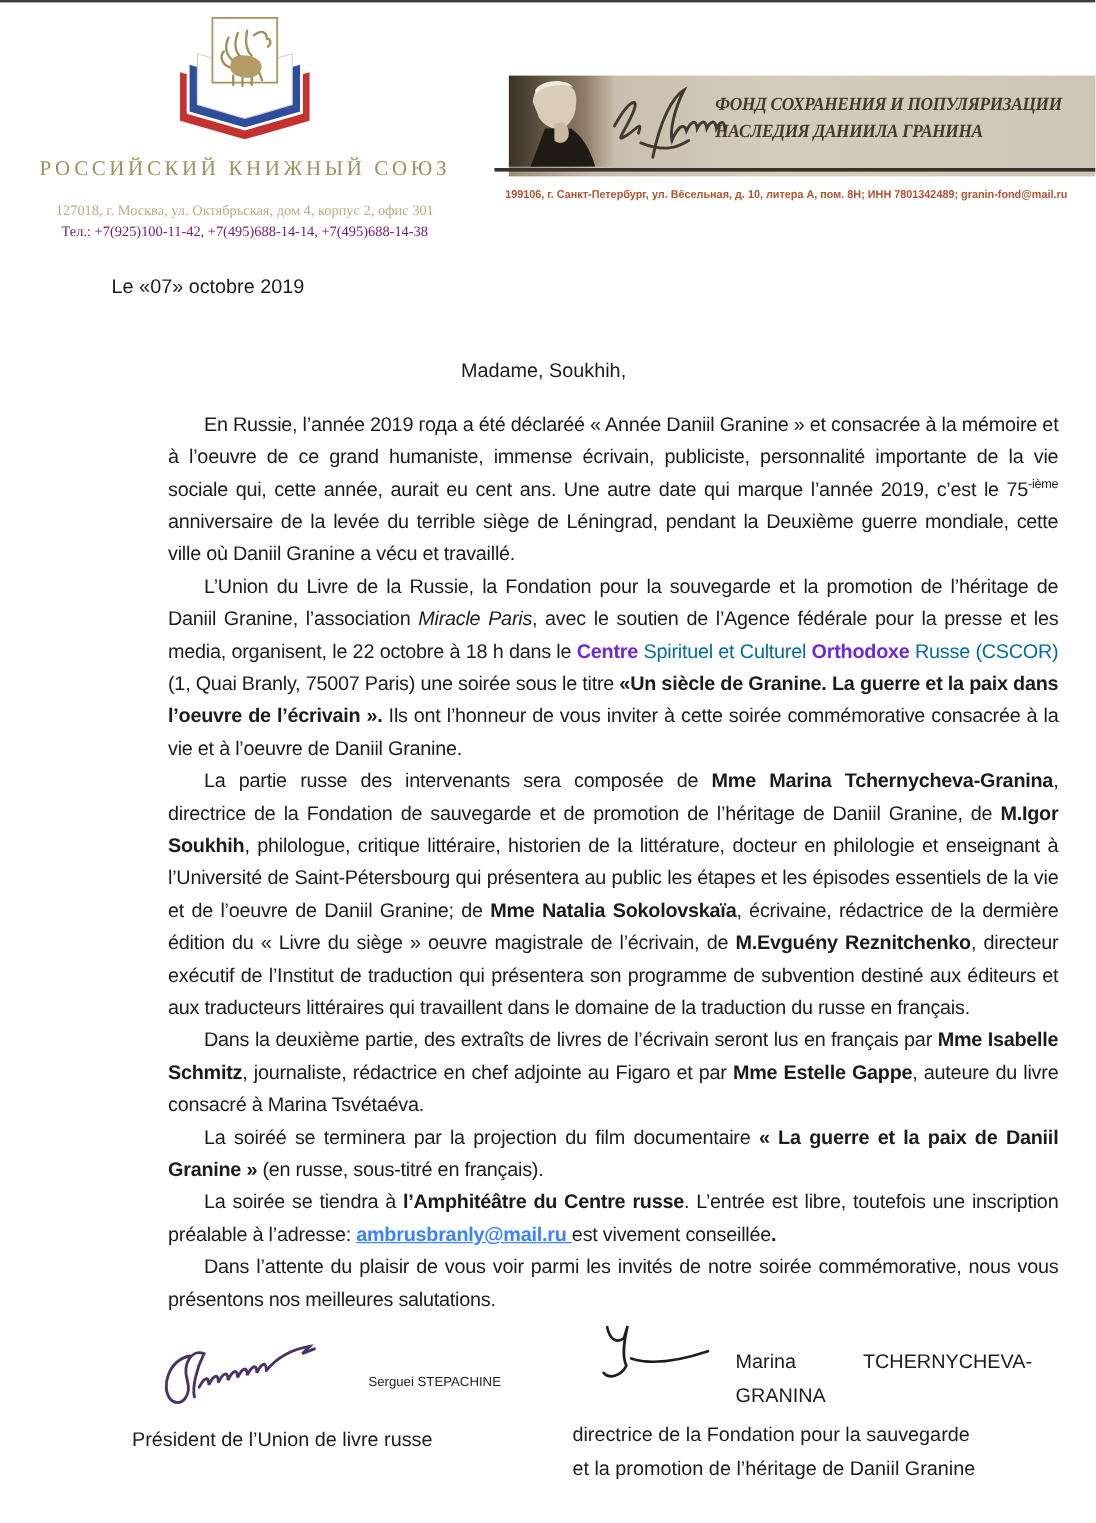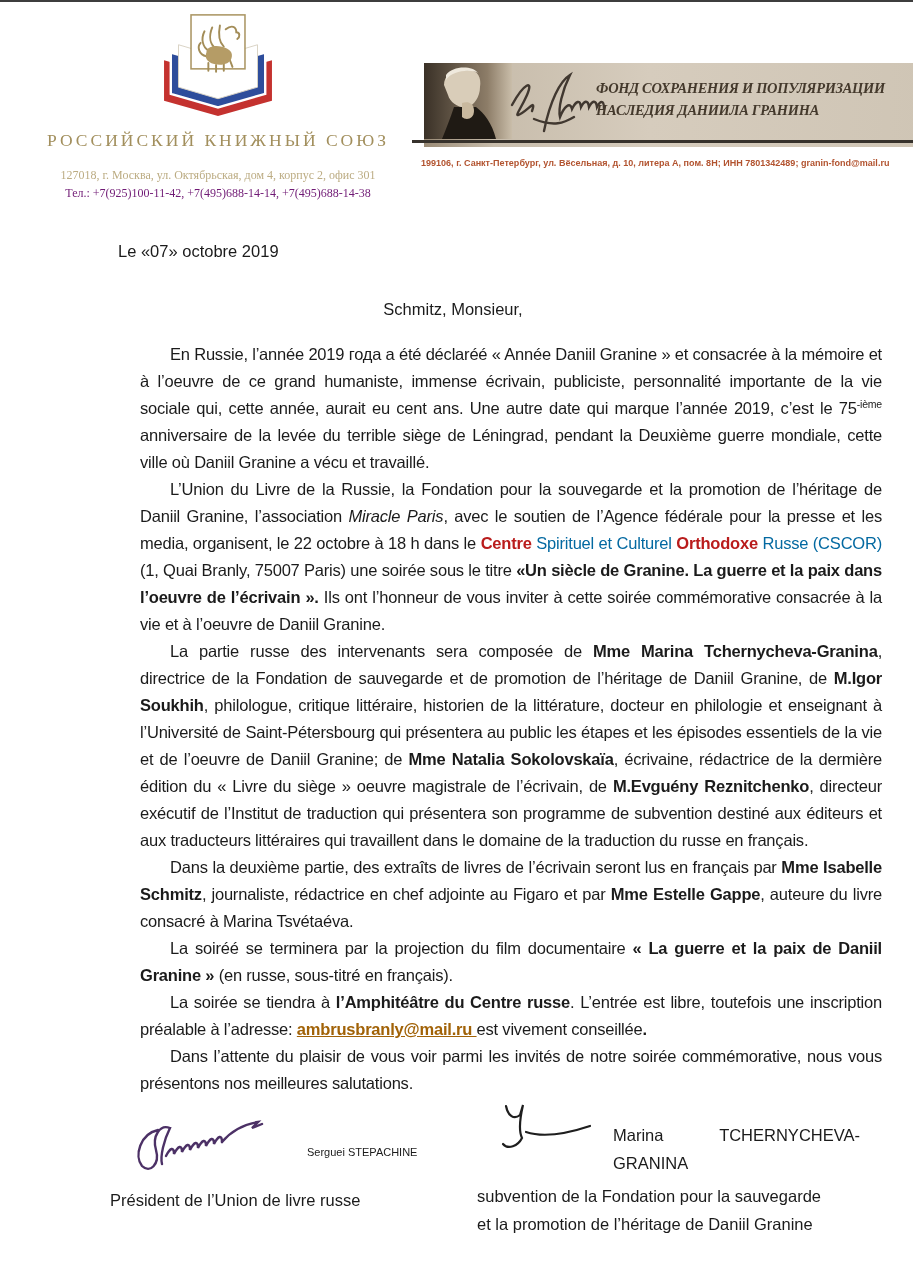--- a/index.html
+++ b/index.html
@@ -1,21 +1,21 @@
 <!DOCTYPE html>
 <html><head>
 <meta charset="utf-8">
 <style>
   html,body{margin:0;padding:0;background:#ffffff;}
   .page{position:relative;width:913px;height:1269px;margin:0 auto;background:#fff;
         font-family:"Liberation Sans",sans-serif;color:#1b1b1b;overflow:hidden;}
   .top-line{position:absolute;left:0;top:0;width:100%;height:2px;background:#3d3d3d;}
 
   
-  .lh-left{position:absolute;left:32px;top:12px;width:372px;text-align:center;}
+  .lh-left{position:absolute;left:18px;top:12px;width:372px;text-align:center;}
   .rks-logo{display:block;margin:0 auto;width:122px;height:106px;}
   .rks-name{position:absolute;left:0;right:0;top:118px;font-family:"Liberation Serif",serif;
             font-size:17.5px;letter-spacing:3px;color:#a28f5d;white-space:nowrap;}
   .rks-addr{position:absolute;left:0;right:0;top:156px;font-family:Liberation Serif, serif;
             font-size:12px;color:#bcac83;white-space:nowrap;}
   .rks-phone{position:absolute;left:0;right:0;top:174px;font-family:"Liberation Serif",serif;
             font-size:12px;color:#701a75;white-space:nowrap;}
 
   
   .banner{position:absolute;left:424px;top:63px;width:501px;height:84px;
@@ -23,31 +23,31 @@
   .photo{position:absolute;left:0;top:0;width:88px;height:76px;}
   .granin-sig{position:absolute;left:76px;top:2px;width:166px;height:72px;}
   .banner-text{position:absolute;left:172px;top:14px;font-family:"Liberation Serif",serif;
           font-weight:700;font-size:15.5px;line-height:22px;color:#44392c;letter-spacing:-0.3px;
           white-space:nowrap;transform:scaleX(0.93);transform-origin:left top;}
   .banner-rule{position:absolute;left:412px;top:140px;width:501px;height:3px;background:#37322c;}
   .fond-addr{position:absolute;left:421px;top:157px;font-size:9.5px;font-weight:700;color:#b2532f;
           white-space:nowrap;transform:scaleX(0.95);transform-origin:left top;}
 
   
-  .date{position:absolute;left:118px;top:230px;font-size:16.5px;margin-top:12px;}
+  .date{position:absolute;left:93px;top:230px;font-size:16.5px;}
   .salutation{position:absolute;left:103px;top:300px;width:700px;text-align:center;font-size:16.5px;}
   .body-text{position:absolute;left:103px;top:341px;width:742px;font-size:16.5px;line-height:27px;
           text-align:justify;letter-spacing:-0.2px;margin-left:37px;}
   .para{margin:0;text-indent:30px;}
   .seg-b{font-weight:700;}
   .seg-i{font-style:italic;}
   .seg-gray{color:#0369a1;}
-  .seg-grayb{color:#b91c1c;font-weight:700;}
+  .seg-grayb{color:#6d28d9;font-weight:700;}
   .seg-sup{font-size:10.5px;vertical-align:6px;line-height:0;}
-  .seg-link{color:#a16207;font-weight:700;text-decoration:underline;cursor:pointer;}
+  .seg-link{color:#3b82f6;font-weight:700;text-decoration:underline;cursor:pointer;}
 
   
   .sig-left-ink{position:absolute;left:126px;top:1112px;width:152px;height:68px;}
   .sig-left-name{position:absolute;left:287px;top:1146px;font-size:11px;margin-left:20px;}
   .sig-left-title{position:absolute;left:110px;top:1191px;font-size:16.5px;text-align:right;}
   .sig-right-ink{position:absolute;left:490px;top:1100px;width:110px;height:58px;}
   .sig-right-name{position:absolute;left:613px;top:1121px;width:247px;font-size:16.5px;line-height:28px;}
   .sig-right-name .line1{display:flex;justify-content:space-between;text-align:center;}
   .sig-right-title{position:absolute;left:477px;top:1182px;width:388px;font-size:16.5px;line-height:28px;}
 </style>
@@ -102,21 +102,21 @@
     </svg>
     <div class="banner-text">
       <div>ФОНД СОХРАНЕНИЯ И ПОПУЛЯРИЗАЦИИ</div>
       <div>НАСЛЕДИЯ ДАНИИЛА ГРАНИНА</div>
     </div>
   </div>
   <div class="banner-rule"></div>
   <div class="fond-addr">199106, г. Санкт-Петербург, ул. Вёсельная, д. 10, литера А, пом. 8Н; ИНН 7801342489; granin-fond@mail.ru</div>
 
   <div class="date">Le «07» octobre 2019</div>
-  <div class="salutation">Schmitz, Monsieur,</div>
+  <div class="salutation">Madame, Soukhih,</div>
 
   <div class="body-text">
     <p class="para"><span>En Russie, l’année 2019 года a été déclaréé « Année Daniil Granine » et consacrée à la mémoire et à l’oeuvre de ce grand humaniste, immense écrivain, publiciste, personnalité importante de la vie sociale qui, cette année, aurait eu cent ans. Une autre date qui marque l’année 2019, c’est le 75</span><span class="seg-sup">-ième</span><span> anniversaire de la levée du terrible siège de Léningrad, pendant la Deuxième guerre mondiale, cette ville où Daniil Granine a vécu et travaillé.</span></p>
     <p class="para"><span>L’Union du Livre de la Russie, la Fondation pour la souvegarde et la promotion de l’héritage de Daniil Granine, l’association </span><span class="seg-i">Miracle Paris</span><span>, avec le soutien de l’Agence fédérale pour la presse et les media, organisent, le 22 octobre à 18 h dans le </span><span class="seg-grayb">Centre</span><span class="seg-gray"> Spirituel et Culturel </span><span class="seg-grayb">Orthodoxe</span><span class="seg-gray"> Russe (CSCOR) </span><span>(1, Quai Branly, 75007 Paris) une soirée sous le titre </span><span class="seg-b">«Un siècle de Granine. La guerre et la paix dans l’oeuvre de l’écrivain ».</span><span> Ils ont l’honneur de vous inviter à cette soirée commémorative consacrée à la vie et à l’oeuvre de Daniil Granine.</span></p>
     <p class="para"><span>La partie russe des intervenants sera composée de </span><span class="seg-b">Mme Marina Tchernycheva-Granina</span><span>, directrice de la Fondation de sauvegarde et de promotion de l’héritage de Daniil Granine, de </span><span class="seg-b">M.Igor Soukhih</span><span>, philologue, critique littéraire, historien de la littérature, docteur en philologie et enseignant à l’Université de Saint-Pétersbourg qui présentera au public les étapes et les épisodes essentiels de la vie et de l’oeuvre de Daniil Granine; de </span><span class="seg-b">Mme Natalia Sokolovskaïa</span><span>, écrivaine, rédactrice de la dermière édition du « Livre du siège » oeuvre magistrale de l’écrivain, de </span><span class="seg-b">M.Evguény Reznitchenko</span><span>, directeur exécutif de l’Institut de traduction qui présentera son programme de subvention destiné aux éditeurs et aux traducteurs littéraires qui travaillent dans le domaine de la traduction du russe en français.</span></p>
     <p class="para"><span>Dans la deuxième partie, des extraîts de livres de l’écrivain seront lus en français par </span><span class="seg-b">Mme Isabelle Schmitz</span><span>, journaliste, rédactrice en chef adjointe au Figaro et par </span><span class="seg-b">Mme Estelle Gappe</span><span>, auteure du livre consacré à Marina Tsvétaéva.</span></p>
     <p class="para"><span>La soiréé se terminera par la projection du film documentaire </span><span class="seg-b">« La guerre et la paix de Daniil Granine »</span><span> (en russe, sous-titré en français).</span></p>
     <p class="para"><span>La soirée se tiendra à </span><span class="seg-b">l’Amphitéâtre du Centre russe</span><span>. L’entrée est libre, toutefois une inscription préalable à l’adresse: </span><span class="seg-link">ambrusbranly@mail.ru </span><span>est vivement conseillée</span><span class="seg-b">.</span></p>
     <p class="para"><span>Dans l’attente du plaisir de vous voir parmi les invités de notre soirée commémorative, nous vous présentons nos meilleures salutations.</span></p>
   </div>
@@ -138,16 +138,16 @@
     </g>
   </svg>
   <div class="sig-right-name">
     <div class="line1">
       <span>Marina</span>
       <span>TCHERNYCHEVA-</span>
     </div>
     <div class="line2">GRANINA</div>
   </div>
   <div class="sig-right-title">
-    <div>subvention de la Fondation pour la sauvegarde</div>
+    <div>directrice de la Fondation pour la sauvegarde</div>
     <div>et la promotion de l’héritage de Daniil Granine</div>
   </div>
 </div>
 
 </body></html>

